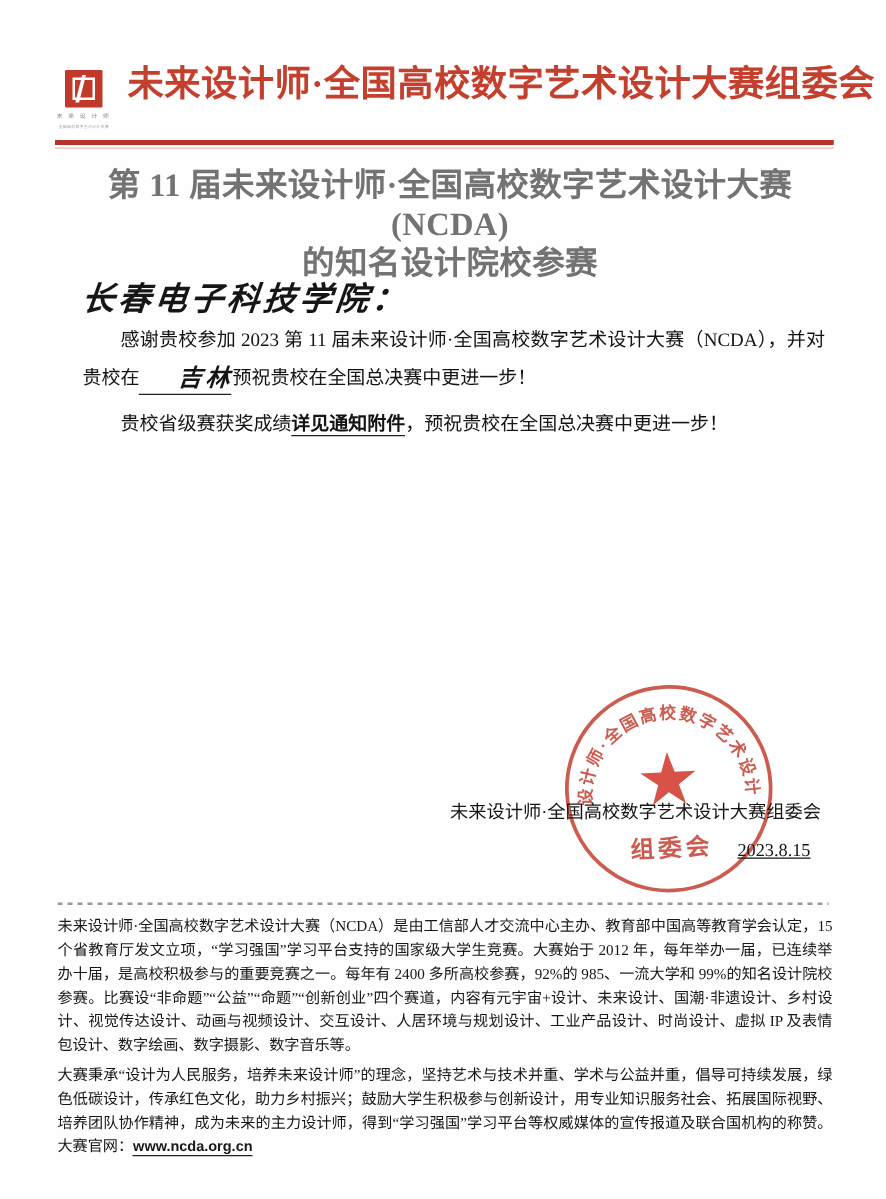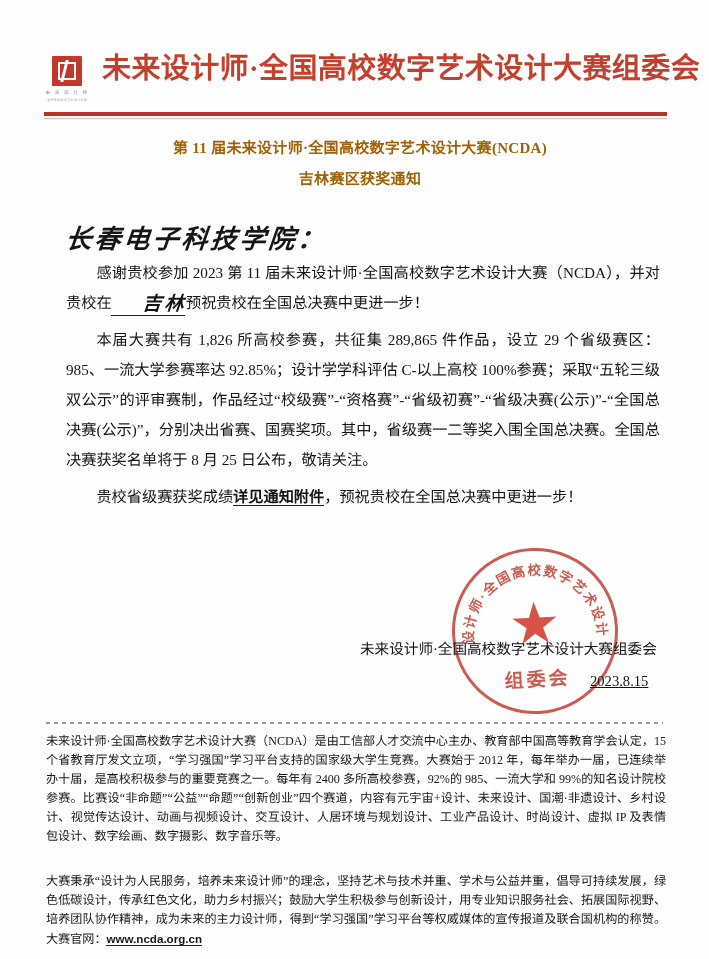--- a/index.html
+++ b/index.html
@@ -110,25 +110,25 @@
 
   
   .doc-title {
     position: absolute;
     left: 60px;
     top: 133px;
     width: 600px;
     text-align: center;
   }
   .doc-title .line {
-    font-size: 15px;
+    font-size: 26px;
     font-weight: bold;
     letter-spacing: 0.3px;
     line-height: 31px;
-    color: #a16207;
+    color: #737373;
   }
 
   
   .recipient {
     position: absolute;
     left: 66px;
     top: 218px;
     font-size: 26px;
     font-weight: bold;
     font-style: italic;
@@ -256,21 +256,21 @@
     left: 46px;
     top: 732px;
     width: 620px;
     font-size: 12.1px;
     line-height: 19.1px;
     text-align: justify;
     text-justify: inter-ideograph;
     color: #171717;
   }
   .footer p { margin: 0; }
-  .footer p.gap { margin-top: 25px; }
+  .footer p.gap { margin-top: 4px; }
   .url-link {
     font-weight: bold;
     border-bottom: 1px solid #222;
     font-family: "Liberation Sans", sans-serif;
     font-size: 11.6px;
   }
 </style>
 </head>
 <body>
 
@@ -286,29 +286,28 @@
   </div>
 
   <div class="header-rule">
     <div class="bar-thick"></div>
     <div class="bar-gap"></div>
     <div class="bar-thin"></div>
   </div>
 
   <div class="doc-title">
     <div class="line">第 11 届未来设计师·全国高校数字艺术设计大赛(NCDA)</div>
-    <div class="line">吉林赛区获奖通知</div>
+    <div class="line">的知名设计院校参赛</div>
   </div>
 
   <div class="recipient">长春电子科技学院：</div>
 
   <div class="body-text">
     <p><span>感谢贵校参加 2023 第 11 届未来设计师·全国高校数字艺术设计大赛（NCDA），并对贵校在</span><span class="fill-in">吉林</span><span>预祝贵校在全国总决赛中更进一步！</span></p>
 
-    <p>本届大赛共有 1,826 所高校参赛，共征集 289,865 件作品，设立 29 个省级赛区：985、一流大学参赛率达 92.85%；设计学学科评估 C-以上高校 100%参赛；采取“五轮三级双公示”的评审赛制，作品经过“校级赛”-“资格赛”-“省级初赛”-“省级决赛(公示)”-“全国总决赛(公示)”，分别决出省赛、国赛奖项。其中，省级赛一二等奖入围全国总决赛。全国总决赛获奖名单将于 8 月 25 日公布，敬请关注。</p>
 
     <p><span>贵校省级赛获奖成绩</span><span class="b-under">详见通知附件</span><span>，预祝贵校在全国总决赛中更进一步！</span></p>
   </div>
 
   <div class="seal">
     <svg class="seal-arc" viewBox="0 0 160 160">
       <defs>
         <path id="arcpath" d="M 18,86 A 62,62 0 0 1 142,86"></path>
       </defs>
       <text>

